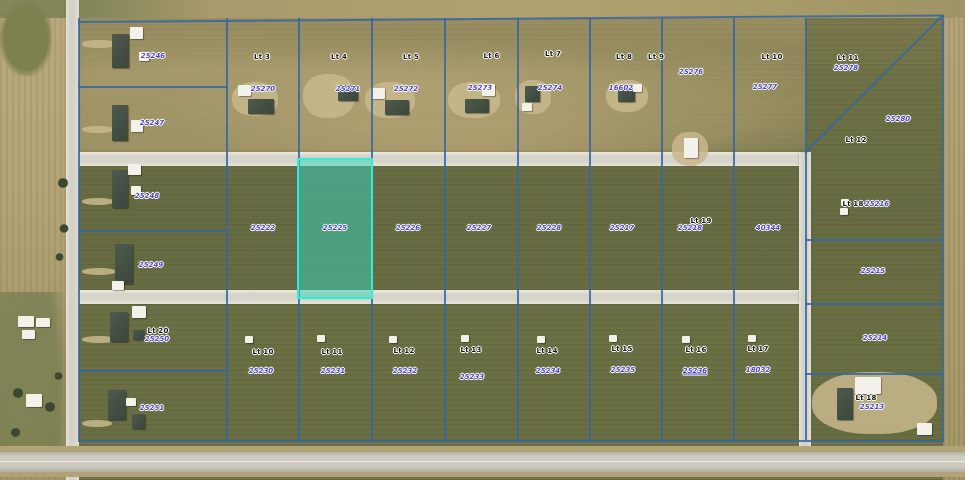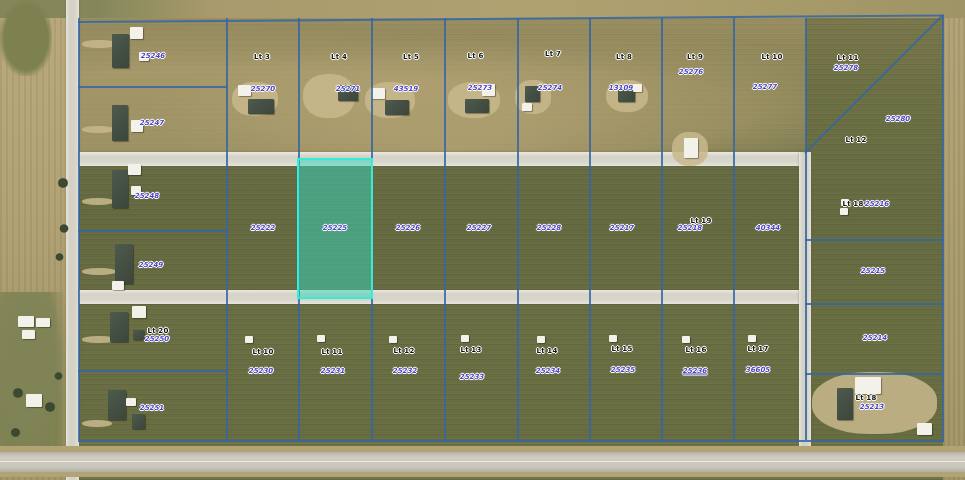--- a/index.html
+++ b/index.html
@@ -175,24 +175,24 @@
   <div class="bl blh" style="left:805px;top:373px;width:138px"></div>
   <div class="bl blh" style="left:78px;top:440px;width:866px"></div>
   <div class="bl blh" style="left:805px;top:152px;width:194px;transform:rotate(-45deg);transform-origin:0 50%"></div>
 
   <div class="layer sel-parcel"></div>
 
   <div id="labels">
       <span class="lot-label" style="left: 262px; top: 57px;">Lt 3</span>
       <span class="lot-label" style="left: 339px; top: 57px;">Lt 4</span>
       <span class="lot-label" style="left: 411px; top: 57px;">Lt 5</span>
-      <span class="lot-label" style="left: 468px; top: 56px; padding-left: 15px;">Lt 6</span>
+      <span class="lot-label" style="left: 484px; top: 56px; padding-left: 15px;">Lt 6</span>
       <span class="lot-label" style="left: 553px; top: 54px;">Lt 7</span>
       <span class="lot-label" style="left: 624px; top: 57px;">Lt 8</span>
-      <span class="lot-label" style="left: 695px; top: 57px;">Lt 9</span>
+      <span class="lot-label" style="left: 656px; top: 57px;">Lt 9</span>
       <span class="lot-label" style="left: 772px; top: 57px;">Lt 10</span>
       <span class="lot-label" style="left: 848px; top: 58px;">Lt 11</span>
       <span class="lot-label" style="left: 856px; top: 140px;">Lt 12</span>
       <span class="lot-label" style="left: 701px; top: 221px;">Lt 19</span>
       <span class="lot-label" style="left: 853px; top: 204px;">Lt 18</span>
       <span class="lot-label" style="left: 158px; top: 331px;">Lt 20</span>
       <span class="lot-label" style="left: 263px; top: 352px;">Lt 10</span>
       <span class="lot-label" style="left: 332px; top: 352px;">Lt 11</span>
       <span class="lot-label" style="left: 404px; top: 351px;">Lt 12</span>
       <span class="lot-label" style="left: 471px; top: 350px;">Lt 13</span>
@@ -202,24 +202,24 @@
       <span class="lot-label" style="left: 758px; top: 349px;">Lt 17</span>
       <span class="lot-label" style="left: 866px; top: 398px;">Lt 18</span>
       <span class="parcel-number" style="left: 153px; top: 56px;">25246</span>
       <span class="parcel-number" style="left: 152px; top: 123px;">25247</span>
       <span class="parcel-number" style="left: 147px; top: 196px;">25248</span>
       <span class="parcel-number" style="left: 151px; top: 265px;">25249</span>
       <span class="parcel-number" style="left: 157px; top: 339px;">25250</span>
       <span class="parcel-number" style="left: 152px; top: 408px;">25251</span>
       <span class="parcel-number" style="left: 263px; top: 89px;">25270</span>
       <span class="parcel-number" style="left: 348px; top: 89px;">25271</span>
-      <span class="parcel-number" style="left: 406px; top: 89px;">43519</span>
+      <span class="parcel-number" style="left: 406px; top: 89px;">25272</span>
       <span class="parcel-number" style="left: 480px; top: 88px;">25273</span>
       <span class="parcel-number" style="left: 550px; top: 88px;">25274</span>
-      <span class="parcel-number" style="left: 621px; top: 88px;">13109</span>
+      <span class="parcel-number" style="left: 621px; top: 88px;">16602</span>
       <span class="parcel-number" style="left: 691px; top: 72px;">25276</span>
       <span class="parcel-number" style="left: 765px; top: 87px;">25277</span>
       <span class="parcel-number" style="left: 846px; top: 68px;">25278</span>
       <span class="parcel-number" style="left: 898px; top: 119px;">25280</span>
       <span class="parcel-number" style="left: 263px; top: 228px;">25222</span>
       <span class="parcel-number" style="left: 335px; top: 228px;">25225</span>
       <span class="parcel-number" style="left: 408px; top: 228px;">25226</span>
       <span class="parcel-number" style="left: 479px; top: 228px;">25227</span>
       <span class="parcel-number" style="left: 549px; top: 228px;">25228</span>
       <span class="parcel-number" style="left: 622px; top: 228px;">25217</span>
@@ -229,16 +229,16 @@
       <span class="parcel-number" style="left: 873px; top: 271px;">25215</span>
       <span class="parcel-number" style="left: 875px; top: 338px;">25214</span>
       <span class="parcel-number" style="left: 872px; top: 407px;">25213</span>
       <span class="parcel-number" style="left: 261px; top: 371px;">25230</span>
       <span class="parcel-number" style="left: 333px; top: 371px;">25231</span>
       <span class="parcel-number" style="left: 405px; top: 371px;">25232</span>
       <span class="parcel-number" style="left: 472px; top: 377px;">25233</span>
       <span class="parcel-number" style="left: 548px; top: 371px;">25234</span>
       <span class="parcel-number" style="left: 623px; top: 370px;">25235</span>
       <span class="parcel-number" style="left: 695px; top: 371px; text-decoration: underline;">25236</span>
-      <span class="parcel-number" style="left: 758px; top: 370px;">36605</span>
+      <span class="parcel-number" style="left: 758px; top: 370px;">18032</span>
     </div>
 
 </div>
 
 </body></html>

